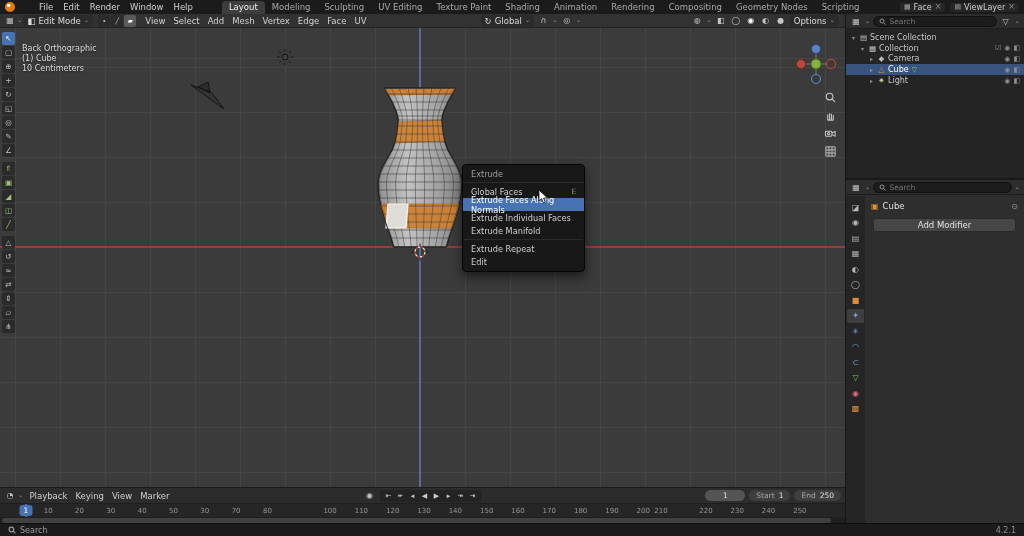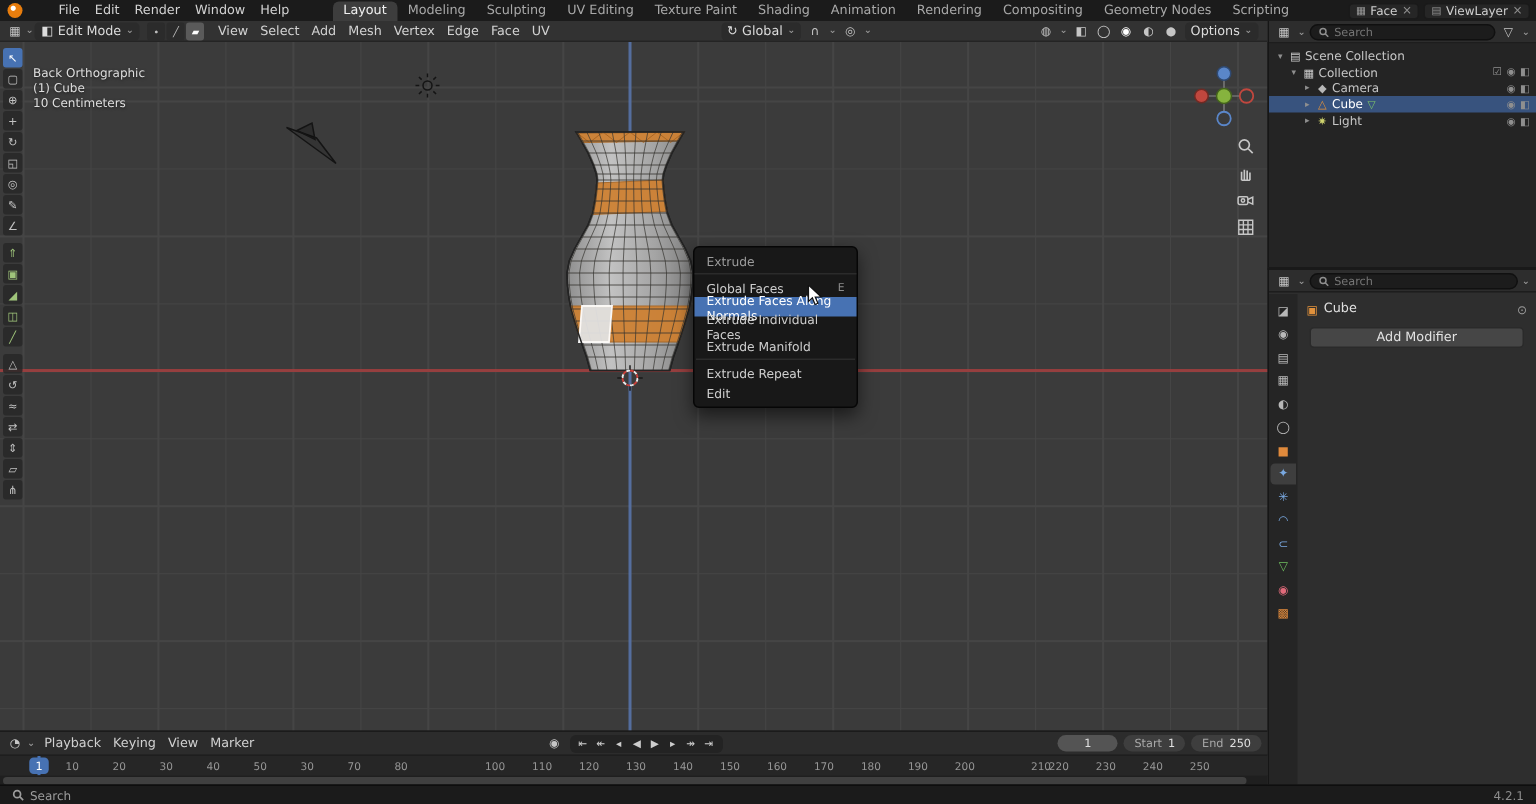--- a/index.html
+++ b/index.html
@@ -44,21 +44,21 @@
   .tool.gap{margin-top:4px}
   .vp-overlay{position:absolute;left:22px;top:16px;font-size:8px;line-height:10px;color:#dedede;text-shadow:0 1px 2px rgba(0,0,0,.55);z-index:4}
   .gizmo{position:absolute;right:6px;top:13px;z-index:6}
   .nav-btns{position:absolute;right:7px;top:62px;display:flex;flex-direction:column;gap:3px;z-index:6}
   .nav-btn{width:15px;height:15px;display:flex;align-items:center;justify-content:center}
   .vase{position:absolute;left:340px;top:58px;z-index:3}
   .camera-obj{position:absolute;left:188px;top:52px;z-index:3}
   .light-obj{position:absolute;left:275px;top:19px;z-index:3}
   .cursor3d{position:absolute;left:411px;top:215px;z-index:4}
   
-  .ctx-menu{position:absolute;left:462px;top:136px;width:110px;background:#181818;border:1px solid #060606;border-radius:4px;box-shadow:0 5px 12px rgba(0,0,0,.55);padding:2px 0 3px;z-index:20;font-size:8.2px}
+  .ctx-menu{position:absolute;left:462px;top:136px;width:123px;background:#181818;border:1px solid #060606;border-radius:4px;box-shadow:0 5px 12px rgba(0,0,0,.55);padding:2px 0 3px;z-index:20;font-size:8.2px}
   .ctx-title{padding:2px 8px 3px;color:#9c9c9c;border-bottom:1px solid #2b2b2b;margin-bottom:2px}
   .cm-item{display:flex;align-items:center;height:13px;padding:0 8px;color:#cdcdcd}
   .cm-item.hl{background:#4772b3;color:#fff}
   .cm-shortcut{margin-left:auto;color:#8d8d8d;font-size:7.2px}
   .cm-sep{height:1px;background:#2b2b2b;margin:2px 1px}
   .mouse-cursor{position:absolute;left:538px;top:162px;z-index:50}
   
   .outliner{position:absolute;left:845px;top:14px;width:179px;height:164px;background:#242424;border-left:1px solid #161616}
   .panel-hdr{height:15px;display:flex;align-items:center;padding:0 4px;gap:3px;background:#2d2d2d;border-bottom:1px solid #1d1d1d;font-size:8px}
   .search-box{flex:1;display:flex;align-items:center;gap:3px;background:#1c1c1c;border:1px solid #101010;border-radius:7px;height:11px;padding:0 5px;min-width:0}
@@ -600,21 +600,21 @@
         <span class="tick" style="left: 361.388px;">110</span>
         <span class="tick" style="left: 392.708px;">120</span>
         <span class="tick" style="left: 424.028px;">130</span>
         <span class="tick" style="left: 455.348px;">140</span>
         <span class="tick" style="left: 486.668px;">150</span>
         <span class="tick" style="left: 517.988px;">160</span>
         <span class="tick" style="left: 549.308px;">170</span>
         <span class="tick" style="left: 580.628px;">180</span>
         <span class="tick" style="left: 611.948px;">190</span>
         <span class="tick" style="left: 643.268px;">200</span>
-        <span class="tick" style="left: 694px;">210</span>
+        <span class="tick" style="left: 661px;">210</span>
         <span class="tick" style="left: 705.908px;">220</span>
         <span class="tick" style="left: 737.228px;">230</span>
         <span class="tick" style="left: 768.548px; text-align: right;">240</span>
         <span class="tick" style="left: 799.868px;">250</span>
       </div>
     <div class="hscroll">
       <div class="hthumb"></div>
     </div>
   </div>
 

